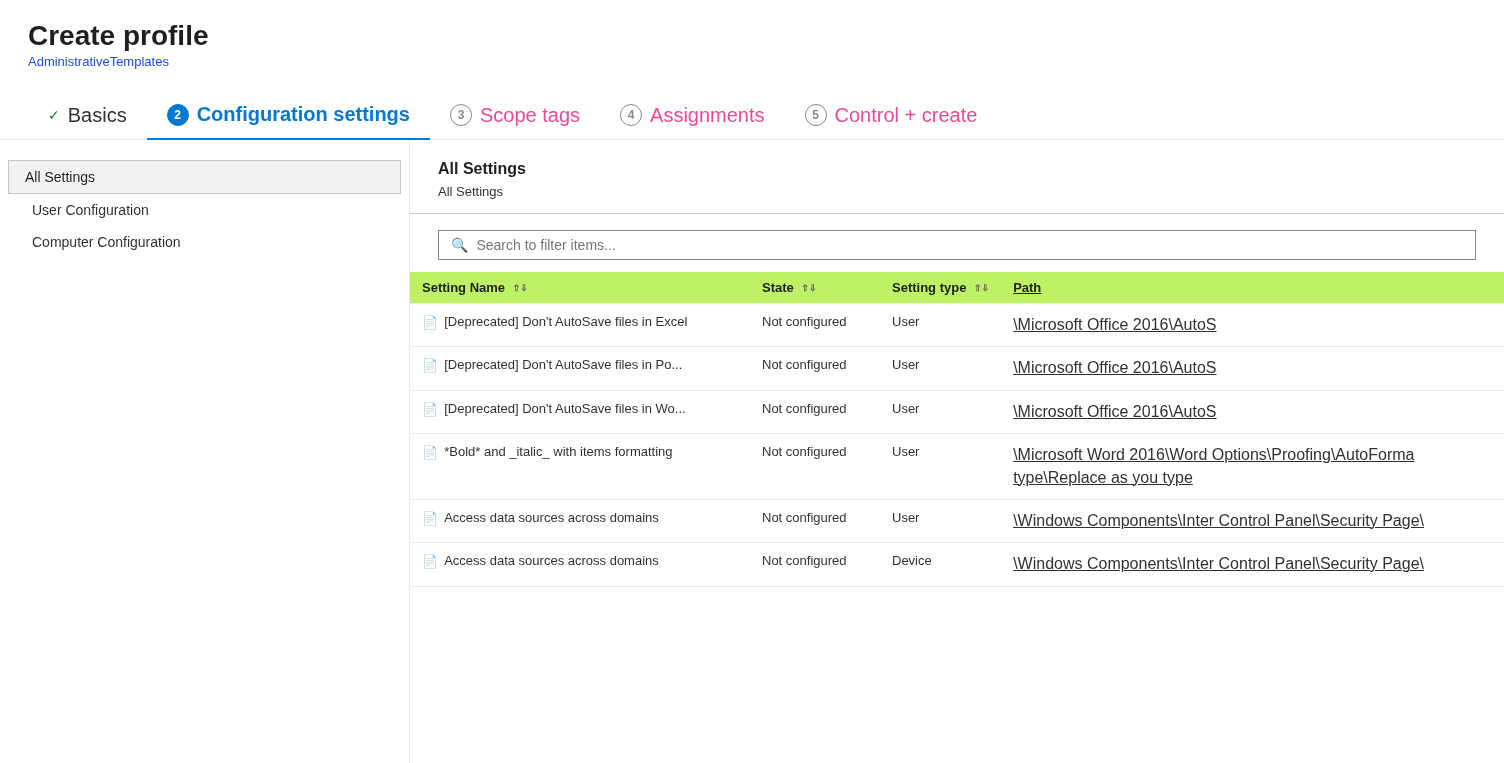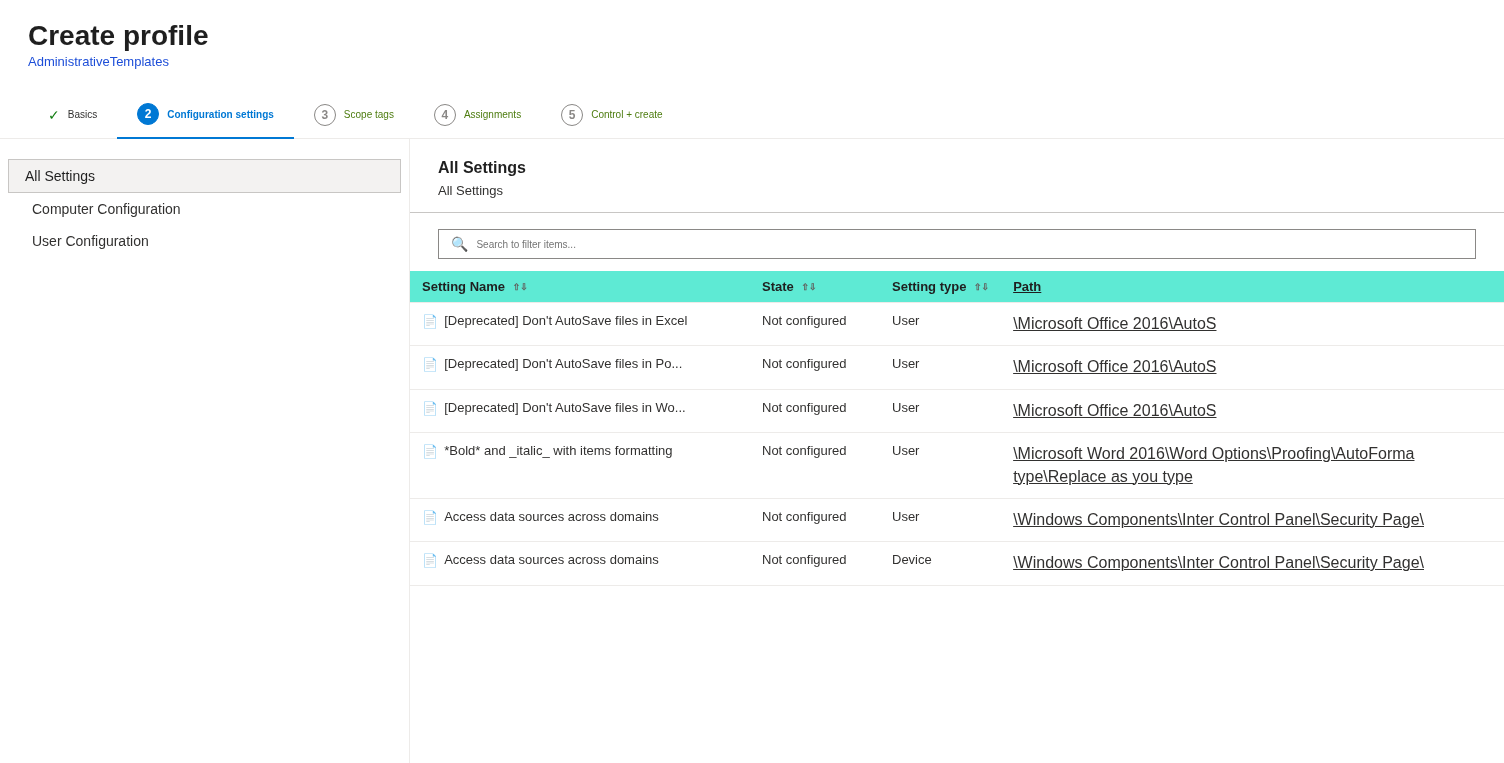--- a/index.html
+++ b/index.html
@@ -13,51 +13,51 @@
     .header-subtitle { font-size: 13px; color: #1d4ed8; margin-top: 2px; }
 
     
     .wizard-steps { display: flex; align-items: center; padding: 12px 28px 0 28px; border-bottom: 1px solid #edebe9; gap: 0; }
     .step { display: flex; align-items: center; gap: 8px; padding: 10px 20px 12px 20px; cursor: pointer; position: relative; white-space: nowrap; }
     .step.active { border-bottom: 2px solid #0078d4; margin-bottom: -1px; }
     .step.active .step-label { font-weight: 700; color: #0078d4; }
     .step-circle { width: 22px; height: 22px; border-radius: 50%; border: 1.5px solid #8a8886; display: flex; align-items: center; justify-content: center; font-size: 12px; color: #8a8886; font-weight: 600; flex-shrink: 0; }
     .step-circle.filled { background: #0078d4; border-color: #0078d4; color: #fff; }
     .step-check { font-size: 14px; color: #107c10; }
-    .step-label { font-size: 10px; color: #323130; }
-    .step.inactive .step-label { color: #4d7c0f; }
+    .step-label { font-size: 20px; color: #323130; }
+    .step.inactive .step-label { color: #ec4899; }
 
     
     .main-content { display: flex; flex: 1; overflow: hidden; }
 
     
     .sidebar { width: 410px; padding: 20px 0; border-right: 1px solid #edebe9; flex-shrink: 0; }
     .sidebar-item { padding: 8px 24px; cursor: pointer; font-size: 14px; }
     .sidebar-item.selected { border: 1.5px solid #c8c6c4; background: #f3f2f1; margin: 0 8px; padding: 8px 16px; }
     .sidebar-item.child { padding-left: 32px; color: #323130; }
 
     
     .content-panel { flex: 1; display: flex; flex-direction: column; overflow: hidden; padding: 20px 0 0 0; }
     .content-heading { font-size: 16px; font-weight: 700; padding: 0 28px 6px 28px; }
     .breadcrumb-line { font-size: 13px; color: #323130; padding: 0 28px 14px 28px; }
     .divider { height: 1px; background: #c8c6c4; margin: 0 0 16px 0; }
 
     
     .search-bar { margin: 0 28px 0 28px; display: flex; align-items: center; border: 1px solid #8a8886; padding: 6px 12px; gap: 8px; background: #fff; }
-    .search-bar input { border: none; outline: none; font-size: 10px; color: #323130; width: 100%; }
+    .search-bar input { border: none; outline: none; font-size: 14px; color: #323130; width: 100%; }
     .search-icon-sym { color: #605e5c; font-size: 14px; }
 
     
     .table-container { flex: 1; overflow-y: auto; margin-top: 12px; position: relative; }
     .table-container::-webkit-scrollbar { width: 12px; }
     .table-container::-webkit-scrollbar-thumb { background: #c8c6c4; }
     .table-container::-webkit-scrollbar-track { background: #f3f2f1; }
 
     table { width: 100%; border-collapse: collapse; }
-    thead tr { background: #5eead4; }
+    thead tr { background: #bef264; }
     thead th { padding: 8px 12px; text-align: left; font-size: 13px; font-weight: 700; color: #1f1f1f; border-bottom: 1px solid #edebe9; white-space: nowrap; }
     thead th .sort-arrows { display: inline-flex; flex-direction: column; margin-left: 4px; font-size: 9px; line-height: 1; color: #605e5c; vertical-align: middle; }
     tbody tr { border-bottom: 1px solid #edebe9; }
     tbody td { padding: 10px 12px; font-size: 13px; color: #323130; vertical-align: top; }
     .setting-name-cell { display: flex; align-items: flex-start; gap: 6px; }
     .setting-name-cell .icon { color: #0078d4; flex-shrink: 0; margin-top: 1px; }
     .col-setting-name { min-width: 340px; }
     .col-state { min-width: 130px; }
     .col-type { min-width: 110px; }
     .col-path { min-width: 260px; text-decoration: underline; }
@@ -102,24 +102,24 @@
 
   </div>
 
   <div class="main-content">
 
     <div class="sidebar">
       <div class="sidebar-item selected">
         <span>All Settings</span>
       </div>
       <div class="sidebar-item child">
+        <span>User Configuration</span>
+      </div>
+      <div class="sidebar-item child">
         <span>Computer Configuration</span>
-      </div>
-      <div class="sidebar-item child">
-        <span>User Configuration</span>
       </div>
     </div>
 
     <div class="content-panel">
       <div class="content-heading">All Settings</div>
       <div class="breadcrumb-line">All Settings</div>
       <div class="divider"></div>
 
       <div class="search-bar">
         <span class="search-icon-sym">🔍</span>

